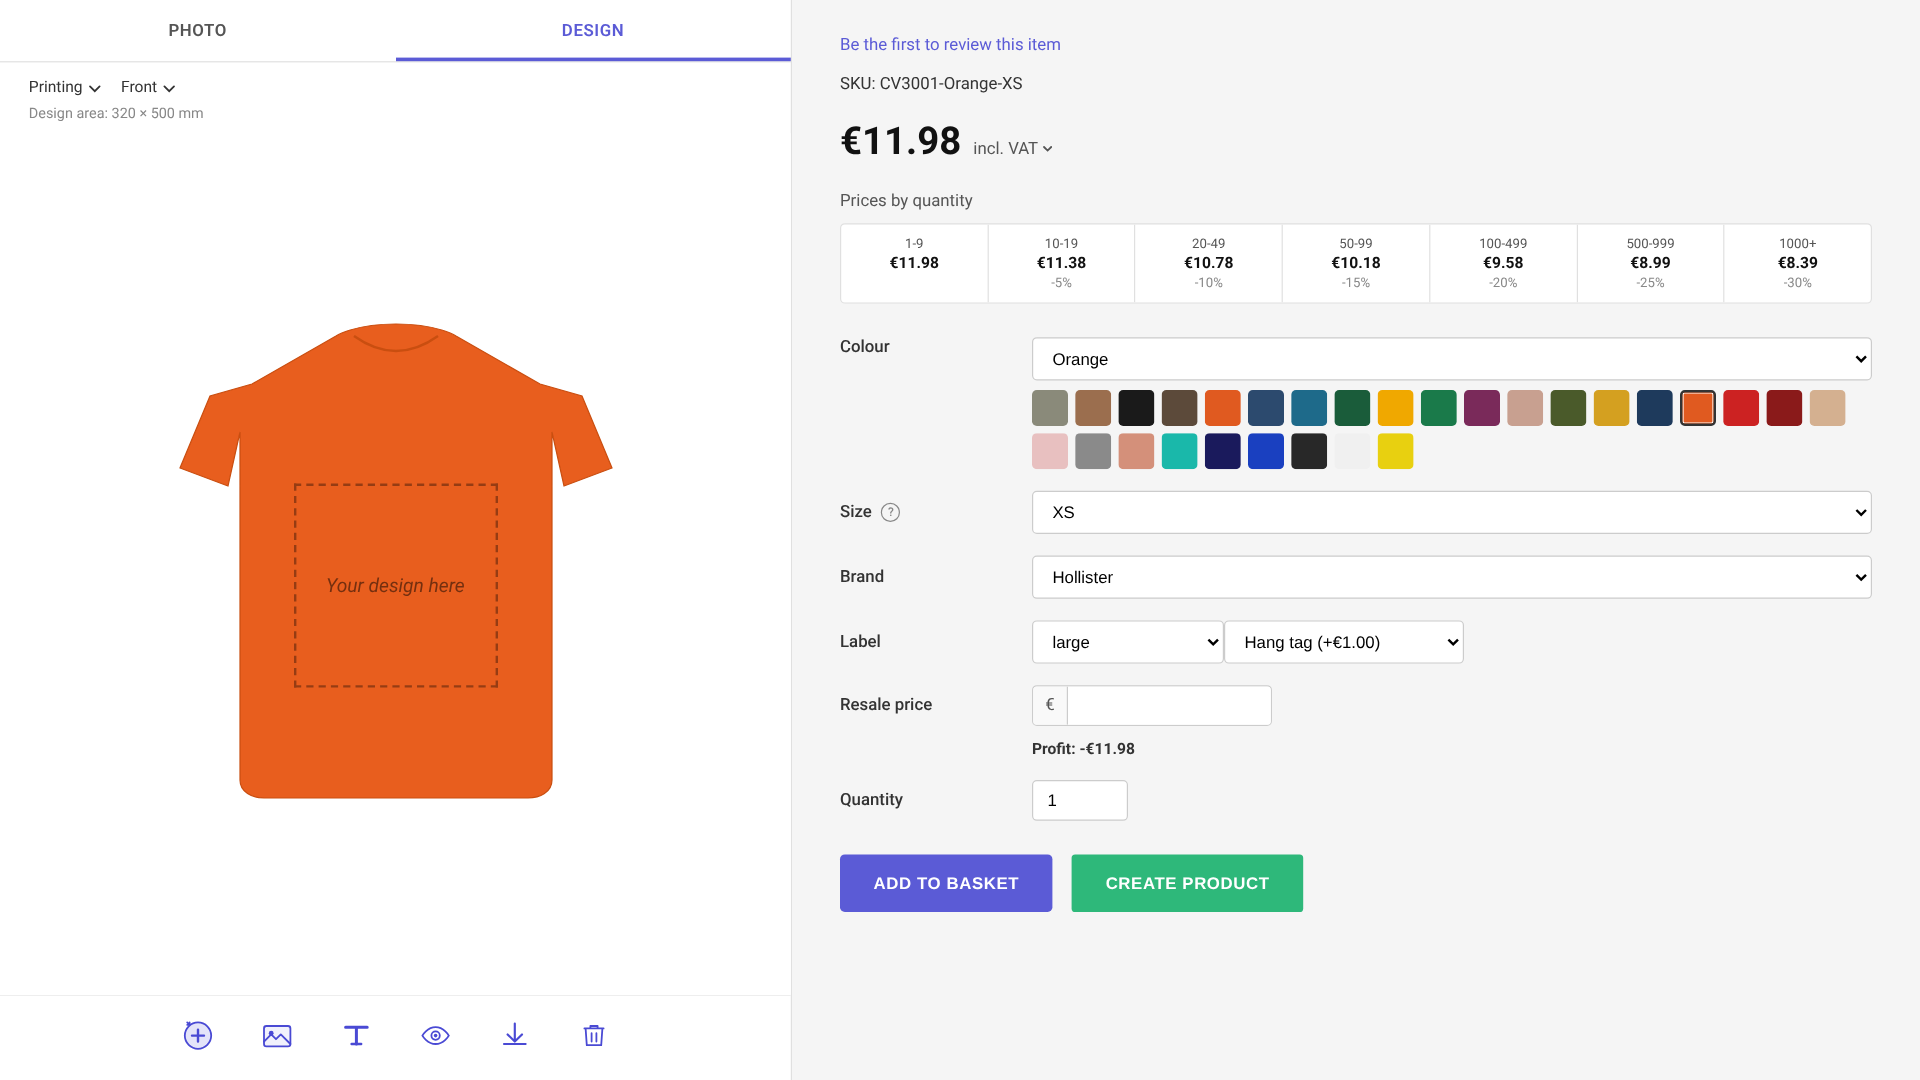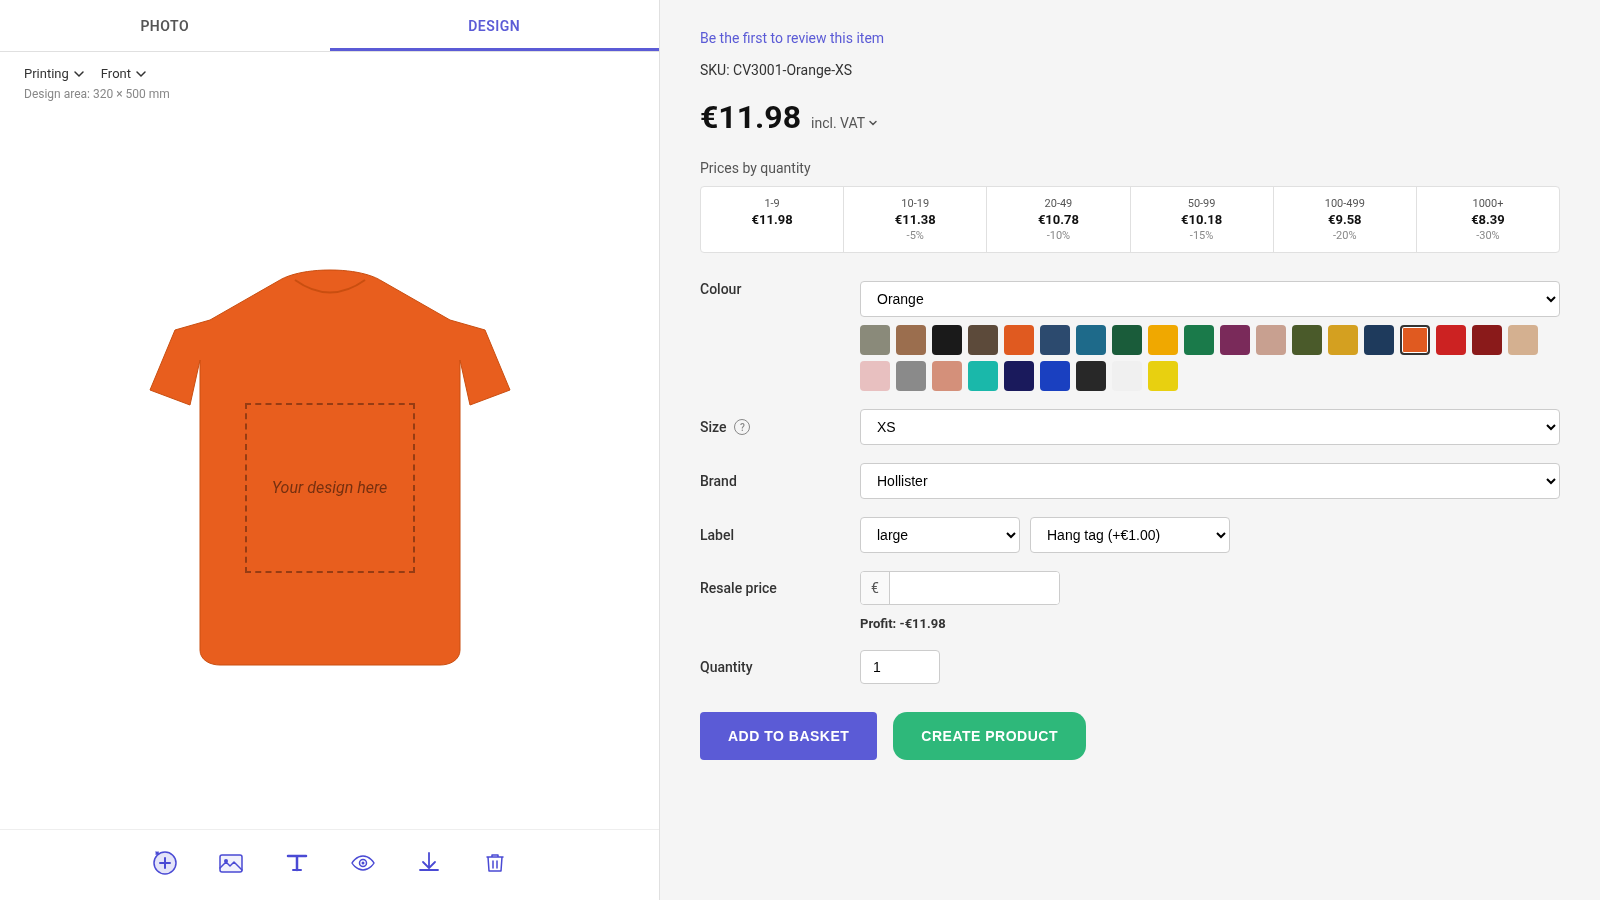--- a/index.html
+++ b/index.html
@@ -226,21 +226,20 @@
       box-shadow: 0 0 0 1px #fff inset;
     }
     .colour-field-row {
       display: flex;
       align-items: flex-start;
       margin-bottom: 18px;
     }
 
     .label-selects {
       display: flex;
-      gap: 10px;
     }
     .label-selects select:first-child { width: 160px; }
     .label-selects select:last-child { width: 200px; }
 
     .resale-price-row {
       display: flex;
       align-items: center;
       margin-bottom: 8px;
     }
     .currency-input {
@@ -303,21 +302,21 @@
       font-size: 14px;
       font-weight: 700;
       letter-spacing: 0.5px;
       cursor: pointer;
       text-transform: uppercase;
     }
     .btn-create {
       background: #2eb87a;
       color: #fff;
       border: none;
-      border-radius: 14px;
+      border-radius: 3px;
       padding: 16px 28px;
       font-size: 14px;
       font-weight: 700;
       letter-spacing: 0.5px;
       cursor: pointer;
       text-transform: uppercase;
     }
 
     .size-label-row {
       display: flex;
@@ -479,20 +478,25 @@
         </div>
         <div class="qty-col">
           <div class="qty-range">50-99</div>
           <div class="qty-price">€10.18</div>
           <div class="qty-discount">-15%</div>
         </div>
         <div class="qty-col">
           <div class="qty-range">100-499</div>
           <div class="qty-price">€9.58</div>
           <div class="qty-discount">-20%</div>
+        </div>
+        <div class="qty-col">
+          <div class="qty-range">500-999</div>
+          <div class="qty-price">€8.99</div>
+          <div class="qty-discount">-25%</div>
         </div>
         <div class="qty-col">
           <div class="qty-range">1000+</div>
           <div class="qty-price">€8.39</div>
           <div class="qty-discount">-30%</div>
         </div>
       </div>
   </div>
 
   <div class="colour-field-row">

